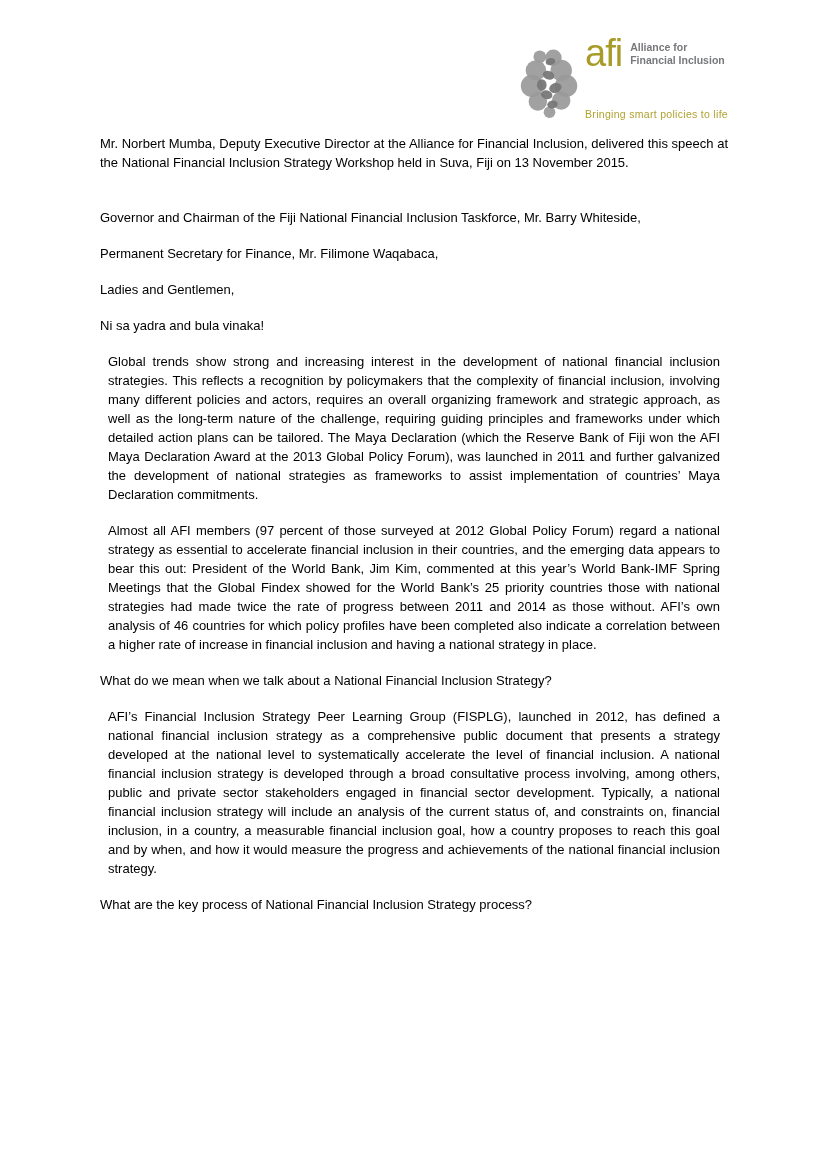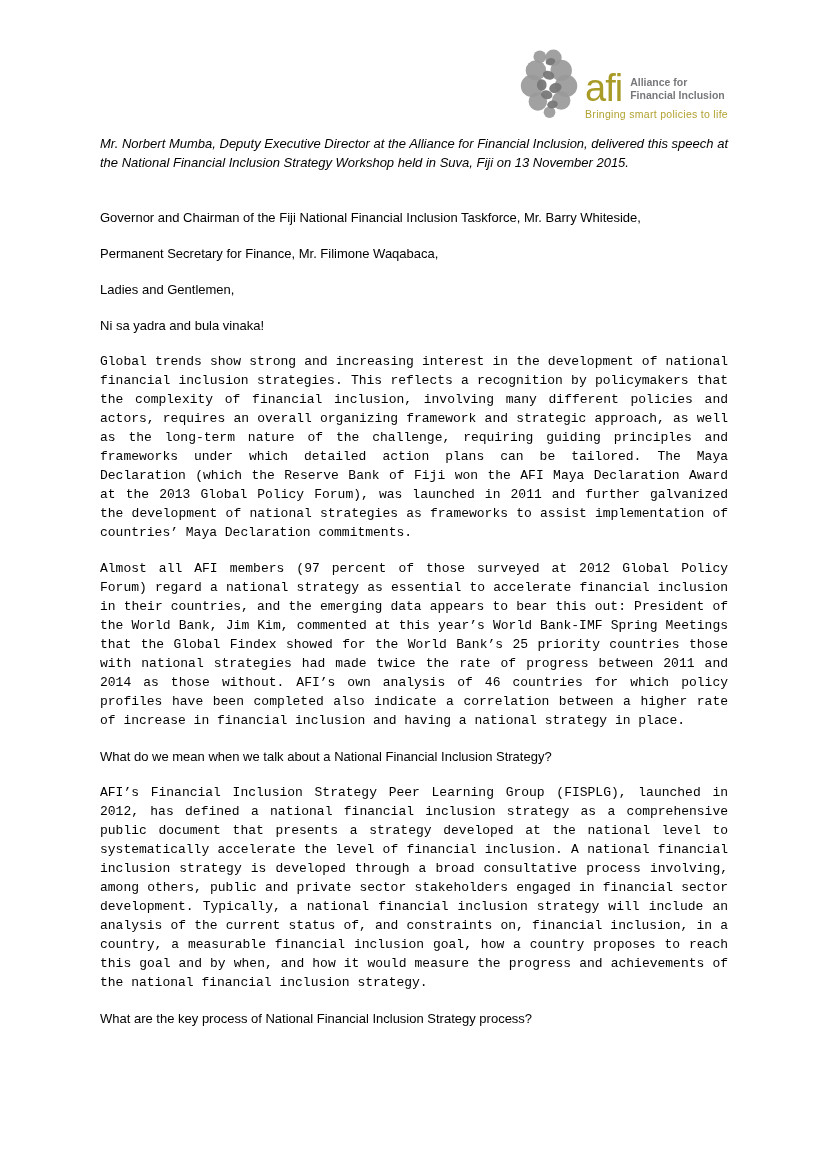--- a/index.html
+++ b/index.html
@@ -21,21 +21,21 @@
   .logo {
     margin-top: 48px;
     height: 72px;
     display: flex;
     justify-content: flex-end;
     align-items: flex-end;
   }
   .logo-mark { width: 61px; height: 72px; flex: 0 0 auto; }
   .logo-mark .lc { fill: var(--mark_light); opacity: 0.93; }
   .logo-mark .dc { fill: var(--mark_dark); opacity: 0.95; }
-  .logo-text { margin-left: 4px; display: flex; flex-direction: column; align-items: flex-start; }
+  .logo-text { margin-left: 4px; display: flex; flex-direction: column; align-items: flex-start; gap: 35px; }
   .logo-row { display: flex; align-items: flex-end; }
   .afi {
     font-size: 38px;
     line-height: 30px;
     letter-spacing: -1px;
     color: var(--gold);
     font-weight: 400;
   }
   .org-name {
     margin-left: 8px;
@@ -60,25 +60,24 @@
   h1.doc-title {
     margin: 27px 0 0 0;
     font-size: 15.5px;
     line-height: 25px;
     font-weight: bold;
     text-align: justify;
   }
   p { font-size: 13px; line-height: 19px; }
   .byline {
     margin: 14px 0 36px 0;
-    font-style: italic;
     text-align: justify;
   }
   .salutation { margin: 17px 0; }
-  .body-par { margin: 17px 0; text-align: justify; font-family: Liberation Mono, monospace; }
+  .body-par { margin: 17px 8px; text-align: justify; }
   .question { margin: 17px 0; }
 </style>
 </head>
 <body>
 
 <div class="page">
 
   <header class="logo">
     <svg class="logo-mark" viewBox="0 0 62 74" aria-hidden="true">
       <circle class="lc" cx="20" cy="9" r="6.5"></circle>

